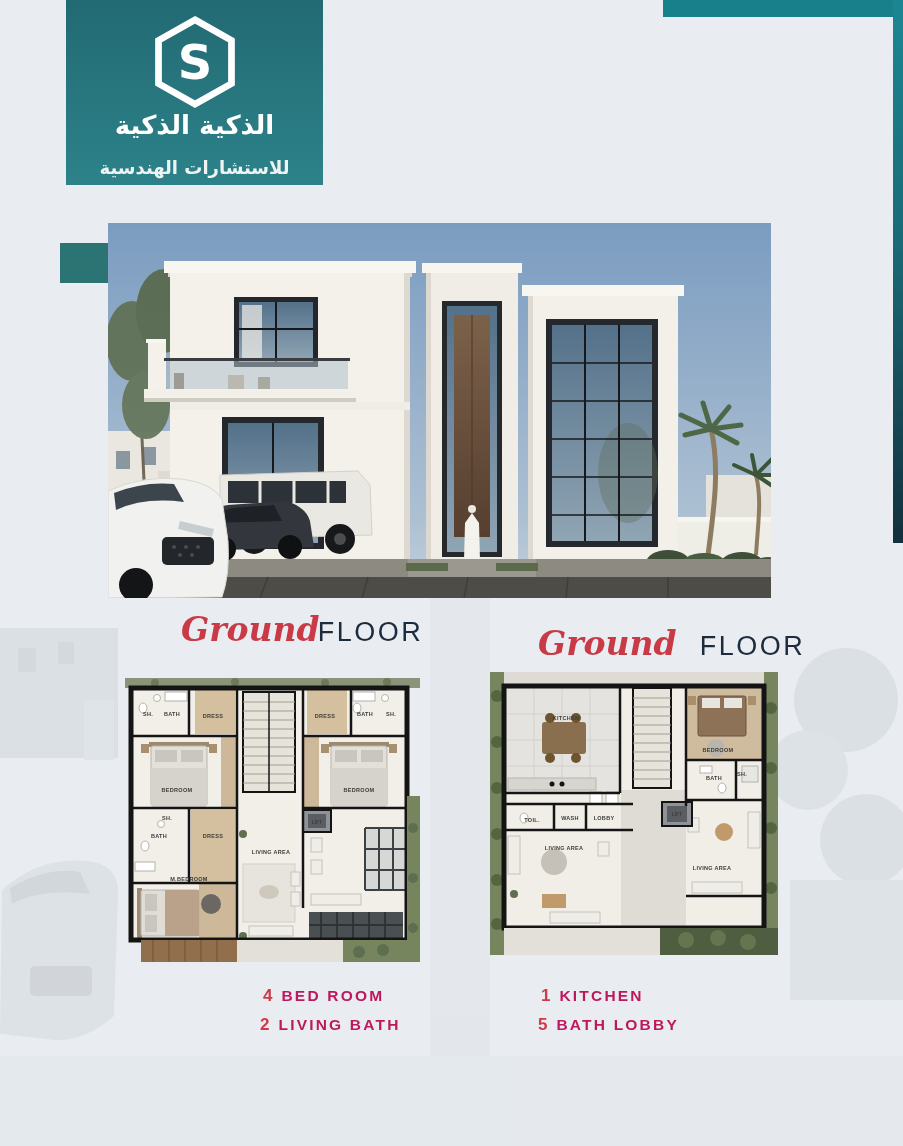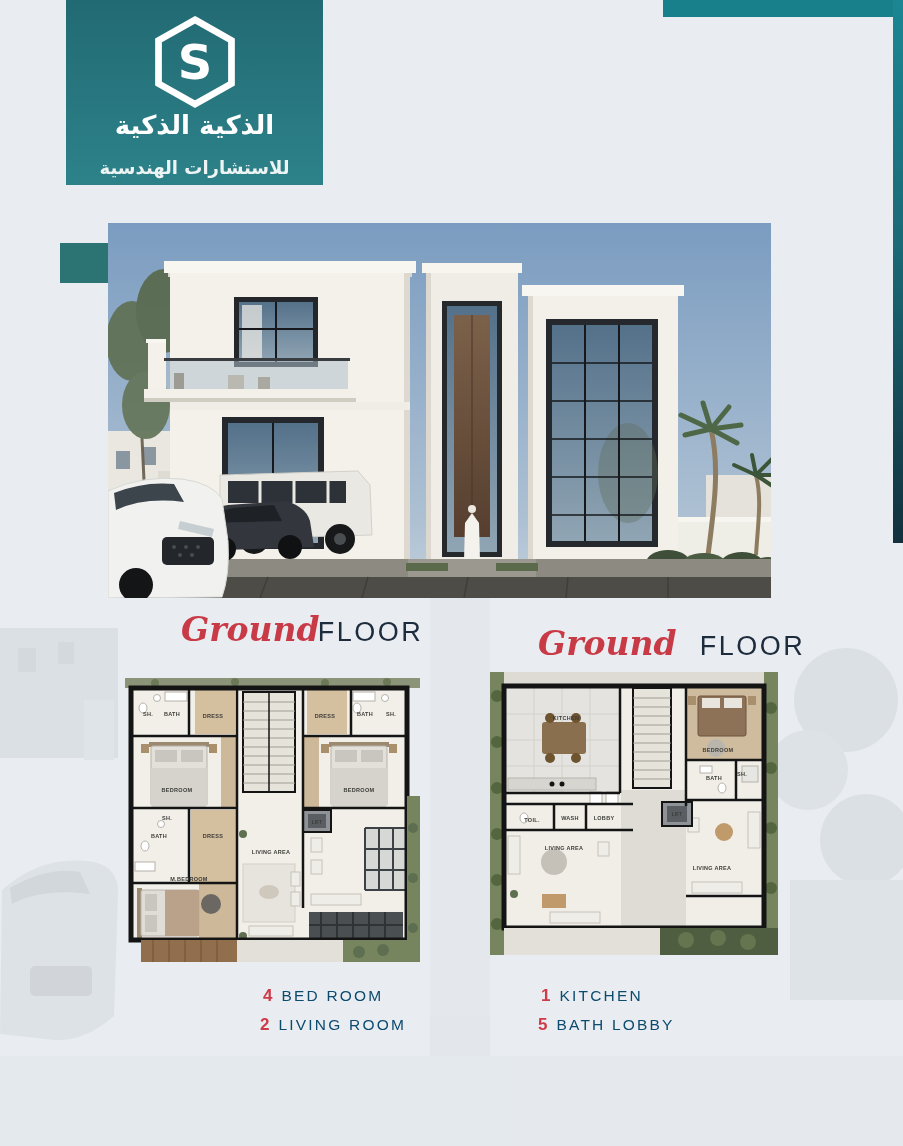--- a/index.html
+++ b/index.html
@@ -31,21 +31,21 @@
   #title-ground{left:538px;top:624px;gap:25px;}
   
   .plan{position:absolute;z-index:2;}
   #plan-first{left:125px;top:678px;}
   #plan-ground{left:490px;top:672px;}
   .plan text{font-family:"Liberation Sans",sans-serif;font-weight:bold;fill:#3b3b37;
           letter-spacing:.3px;}
   
   .stat{position:absolute;z-index:3;display:flex;align-items:baseline;white-space:nowrap;}
   .stat .num{color:#ce3a48;font-weight:bold;font-size:17px;margin-right:9px;}
-  .stat .lbl{color:#0c4a6e;font-weight:normal;font-size:15.5px;letter-spacing:2.2px;text-align:right;}
+  .stat .lbl{color:#be185d;font-weight:bold;font-size:15.5px;letter-spacing:2.2px;text-align:right;}
   #stat-f1{left:263px;top:986px;} #stat-f2{left:260px;top:1015px;}
   #stat-g1{left:541px;top:986px;} #stat-g2{left:538px;top:1015px;}
 </style>
 </head>
 <body>
 
 <div class="poster">
 
   <svg class="ghost" width="903" height="1146">
     <g opacity="0.14">
@@ -559,21 +559,21 @@
       <text x="222" y="198">LIVING AREA</text>
     </g>
   </svg>
 
   <div class="stat" id="stat-f1">
     <span class="num">4</span>
     <span class="lbl">BED ROOM</span>
   </div>
   <div class="stat" id="stat-f2">
     <span class="num">2</span>
-    <span class="lbl">LIVING ROOM</span>
+    <span class="lbl">LIVING BATH</span>
   </div>
   <div class="stat" id="stat-g1">
     <span class="num">1</span>
     <span class="lbl">KITCHEN</span>
   </div>
   <div class="stat" id="stat-g2">
     <span class="num">5</span>
     <span class="lbl">BATH LOBBY</span>
   </div>
 

